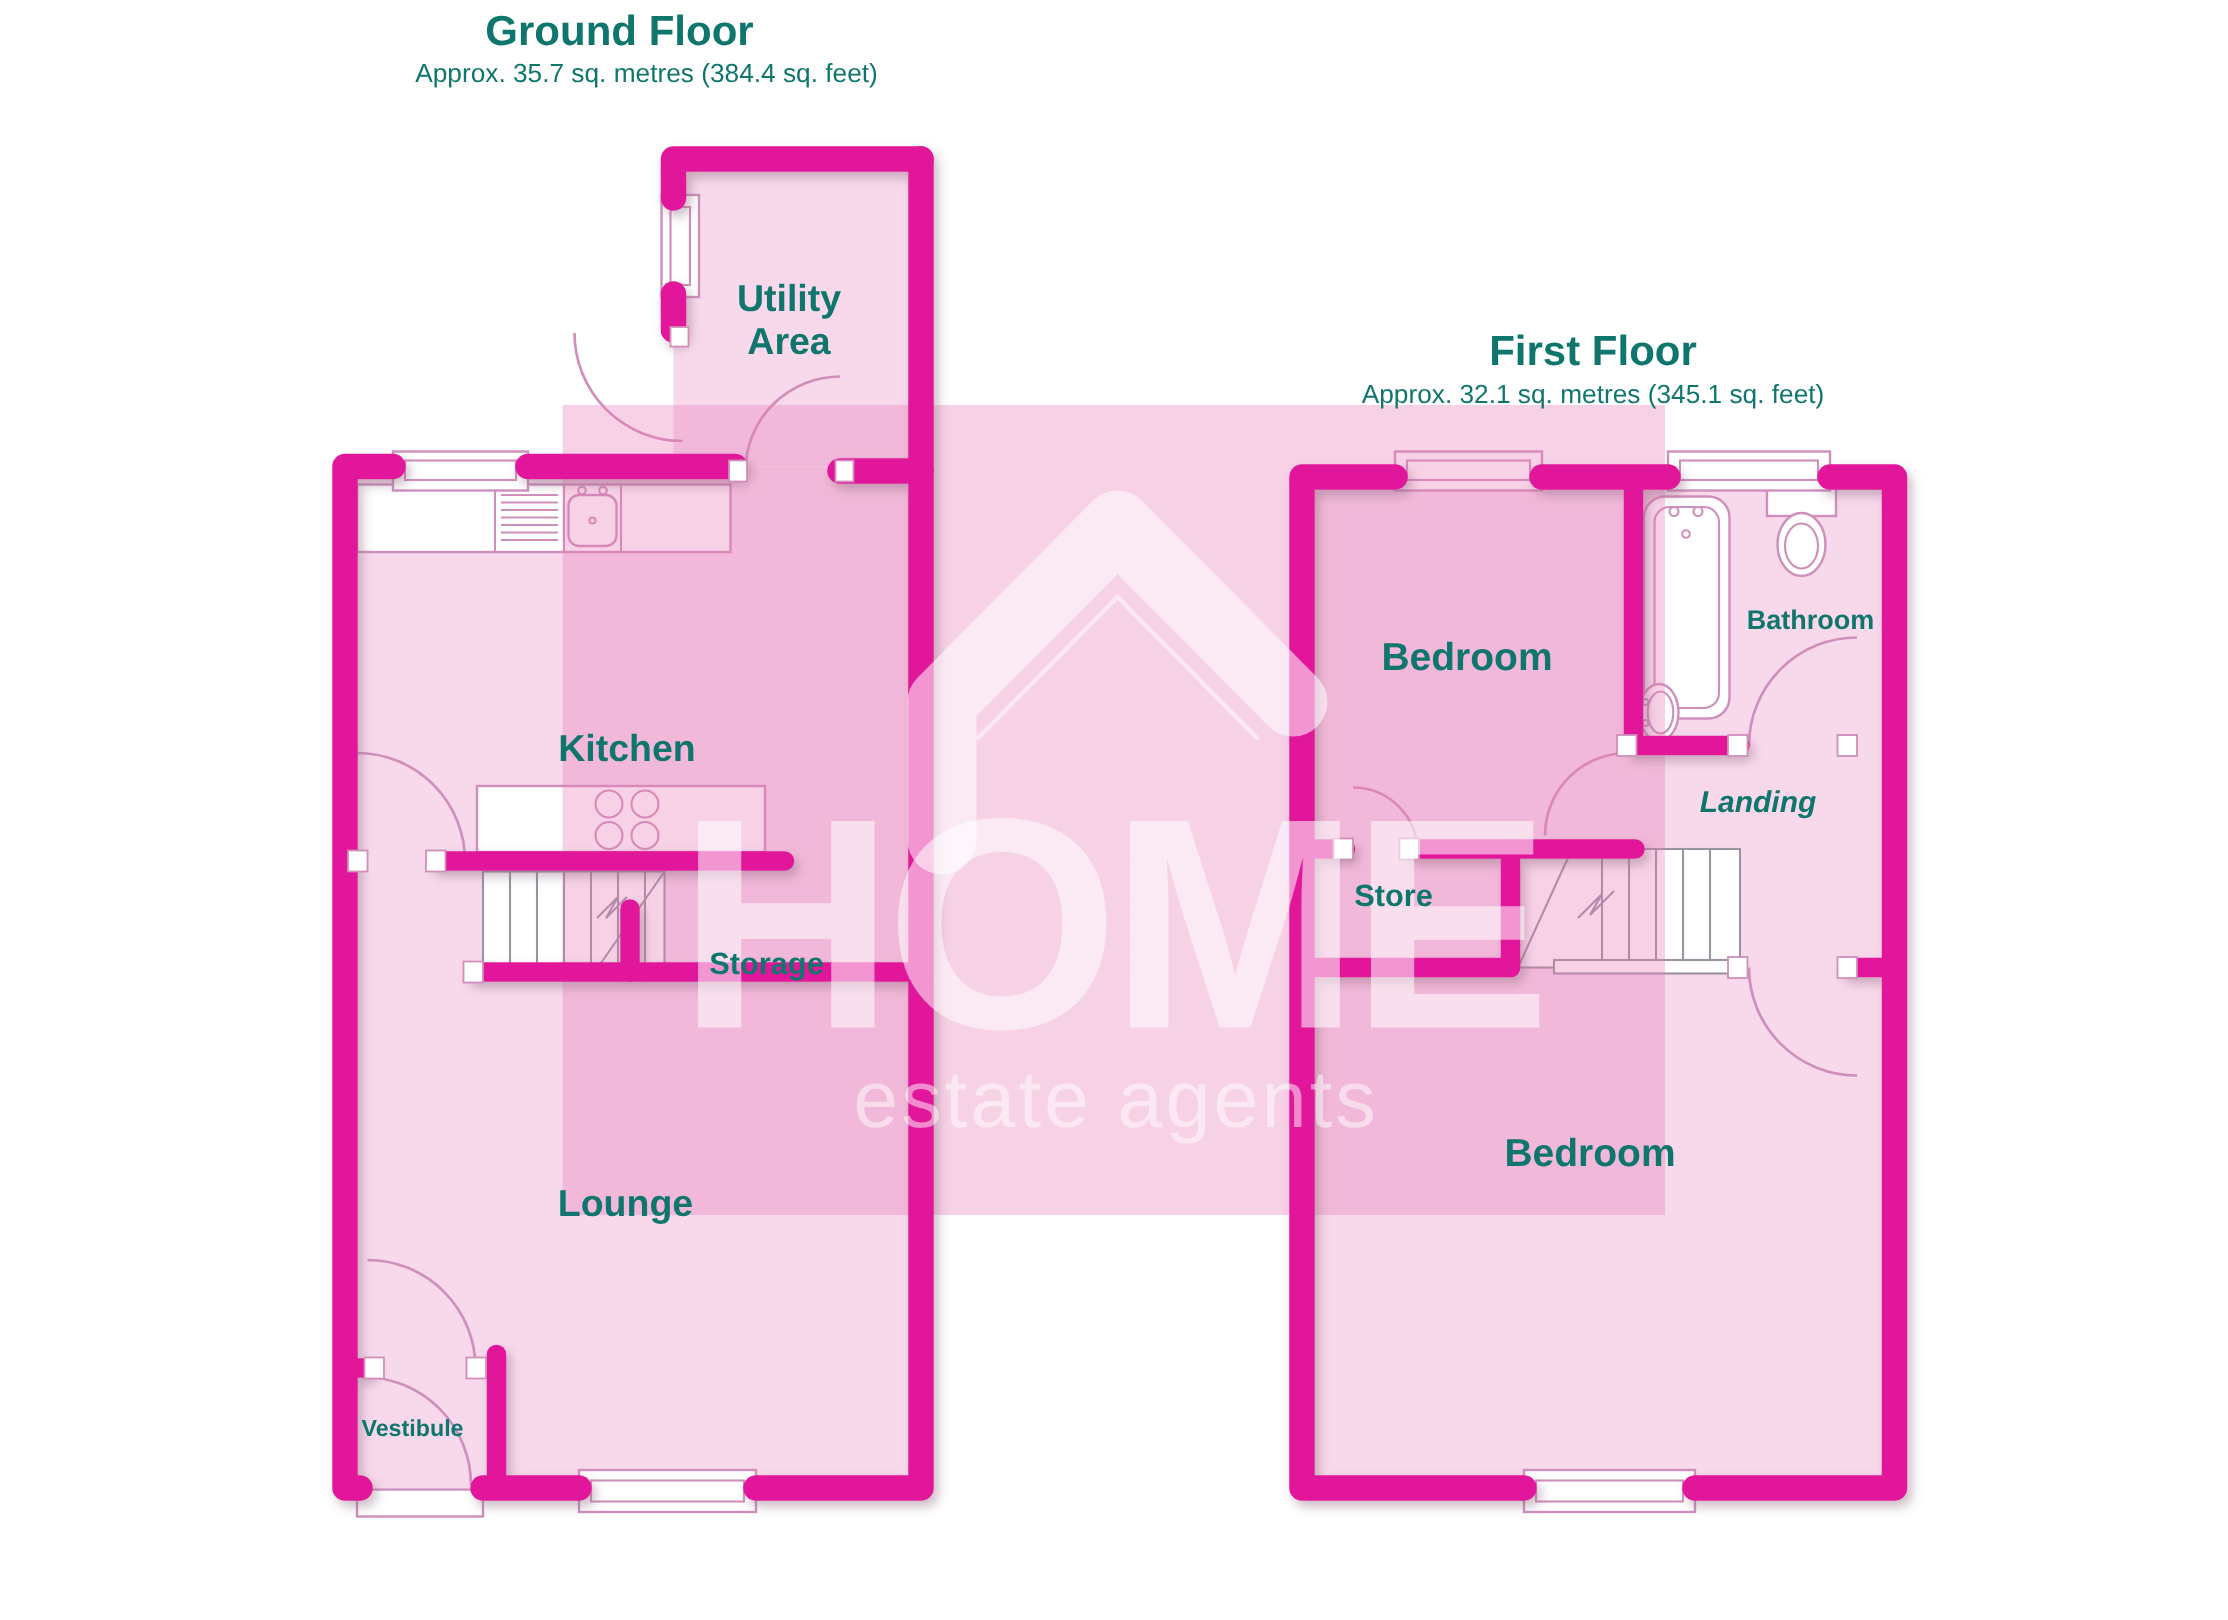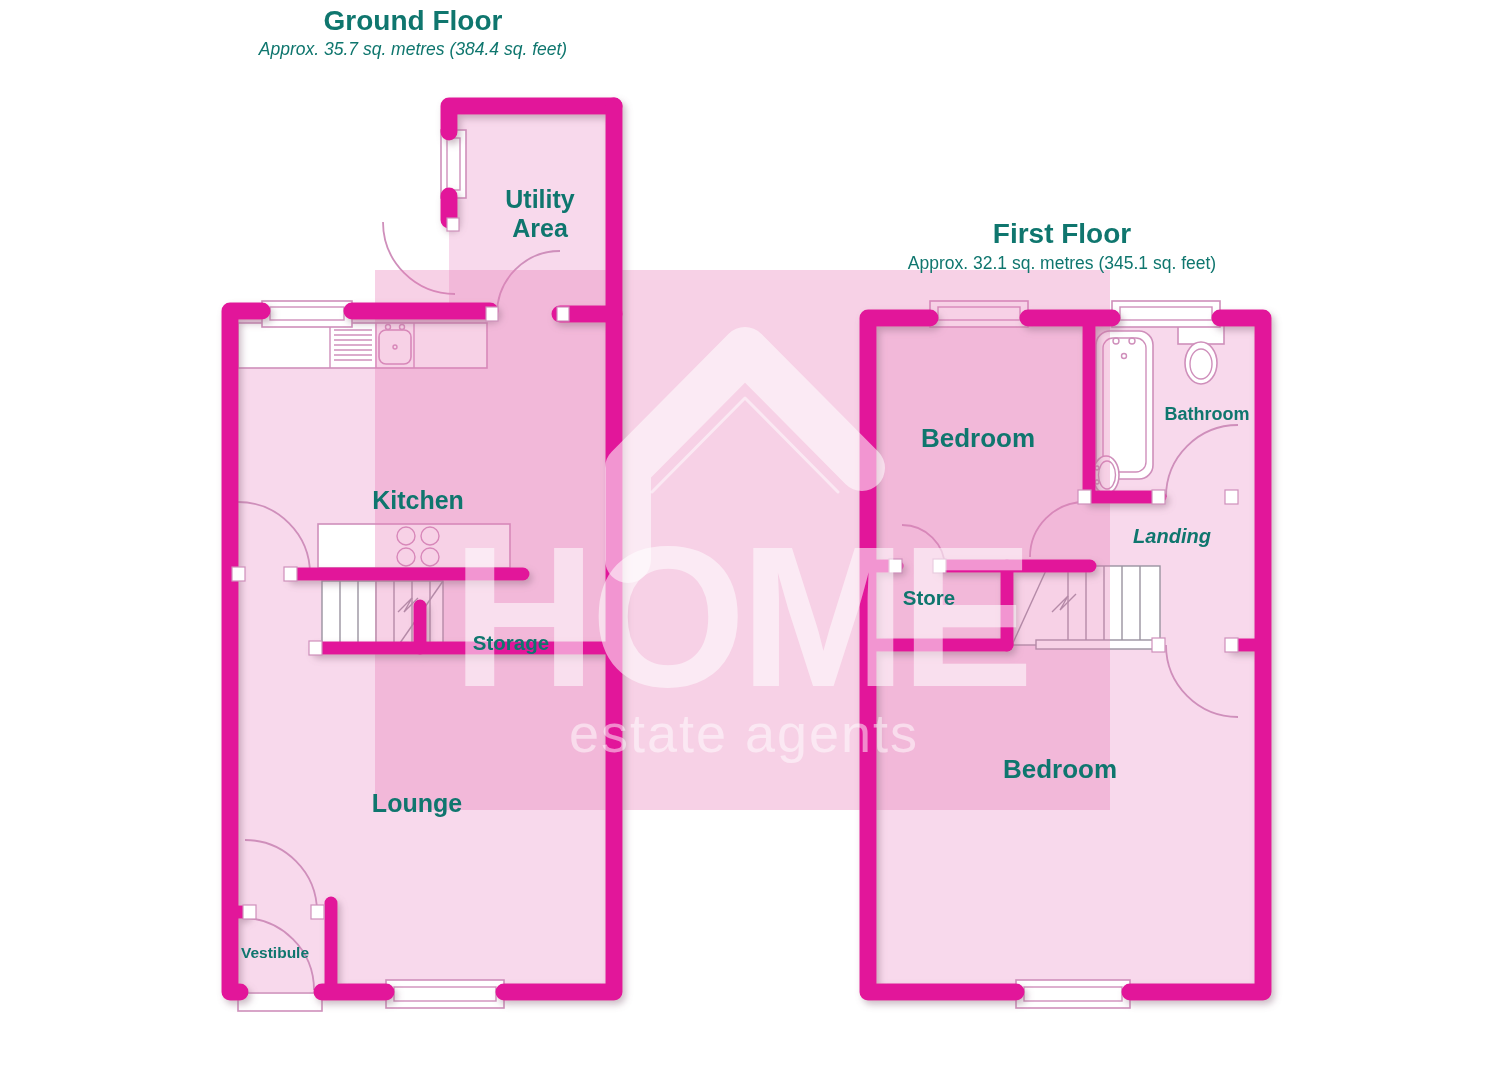--- a/index.html
+++ b/index.html
@@ -216,25 +216,25 @@
     <g>
       <path class="roof" d="M 628,560 L 628,468 L 745,350 L 862,468"></path>
       <path class="roofline" d="M 652,492 L 745,398 L 838,492"></path>
     </g>
   </svg>
 
   <div class="wm-home" style="left:740px;top:617px;">HOME</div>
   <div class="wm-tag" style="left:744px;top:733px;">estate agents</div>
 
   <div class="lbl t-main" style="left:413px;top:21px;">Ground Floor</div>
-  <div class="lbl t-sub" style="left:413px;top:49px;font-style:italic;">Approx. 35.7 sq. metres (384.4 sq. feet)</div>
+  <div class="lbl t-sub" style="left:431px;top:49px;">Approx. 35.7 sq. metres (384.4 sq. feet)</div>
   <div class="lbl t-main" style="left:1062px;top:234px;">First Floor</div>
   <div class="lbl t-sub" style="left:1062px;top:263px;">Approx. 32.1 sq. metres (345.1 sq. feet)</div>
 
-  <div class="lbl r25 wrap2" style="left:540px;top:214px;">Utility Area</div>
+  <div class="lbl r25 wrap2" style="left:526px;top:214px;">Utility Area</div>
   <div class="lbl r25" style="left:418px;top:460px;margin-top:40px;">Kitchen</div>
   <div class="lbl r20" style="left:511px;top:607px;margin-top:36px;">Storage</div>
   <div class="lbl r25" style="left:417px;top:803px;">Lounge</div>
   <div class="lbl r15" style="left:275px;top:953px;">Vestibule</div>
 
   <div class="lbl r26" style="left:978px;top:438px;">Bedroom</div>
   <div class="lbl r18" style="left:1207px;top:414px;">Bathroom</div>
   <div class="lbl r22" style="left:1172px;top:536px;">Landing</div>
   <div class="lbl r20" style="left:929px;top:598px;">Store</div>
   <div class="lbl r26" style="left:1060px;top:769px;">Bedroom</div>

